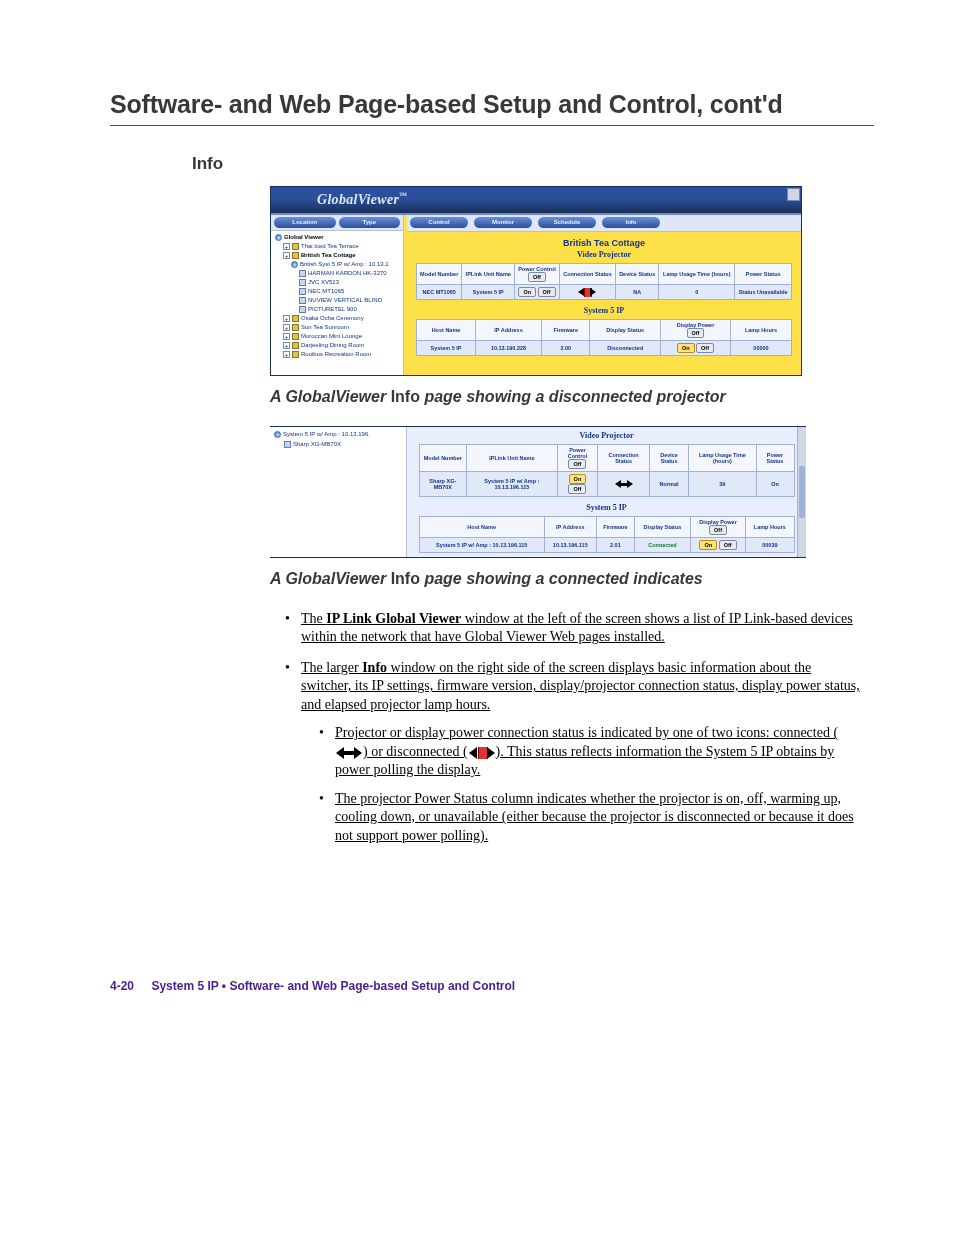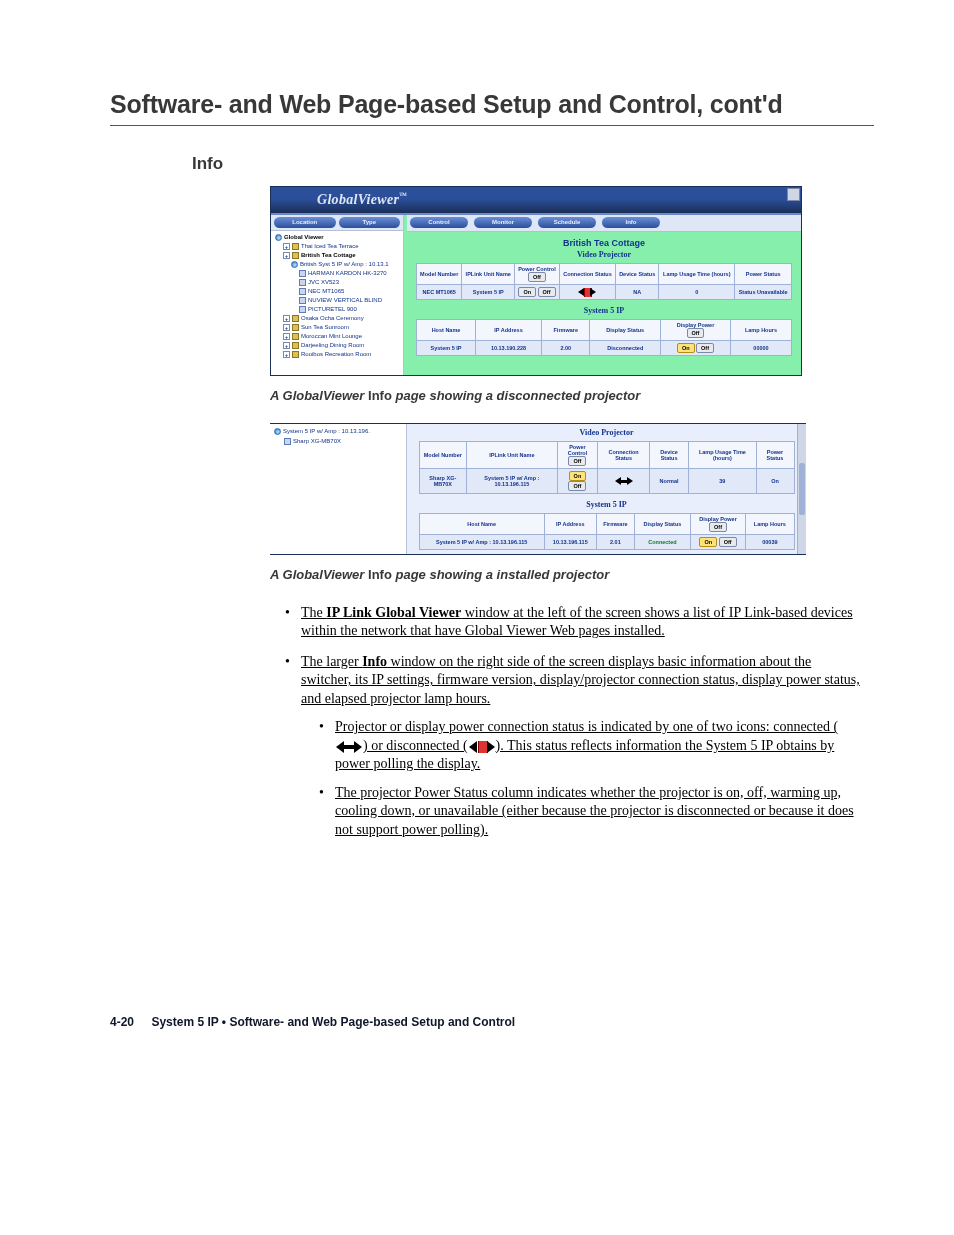--- a/index.html
+++ b/index.html
@@ -61,21 +61,21 @@
   }
   .shot .brand small { font-size: 8px; vertical-align: super; font-style: normal; }
   .shot .scrollbtn {
     position: absolute; right: 1px; top: 1px;
     width: 11px; height: 11px;
     background: #cfd6e6; border: 1px solid #7a89a8;
   }
   .shot .toprule { height: 2px; background: #6d89c5; }
   .shot .body {
     display: flex;
-    background: #86efac;
+    background: #fde047;
     min-height: 160px;
     justify-content: flex-end;
   }
   .sidebar {
     width: 132px;
     background: #fff;
     border-right: 1px solid #b5bfd6;
   }
   .pillrow {
     display: flex; gap: 3px;
@@ -176,21 +176,21 @@
     background:#d33; border-left:1px solid #800; border-right:1px solid #800;
   }
   .connicon.conn .mid {
     position:absolute; left:6px; top:3px; width:8px; height:3px;
     background:#000;
   }
 
   
   .caption {
     font-family: Verdana, Arial, sans-serif;
-    font-size: 13px;
+    font-size: 16px;
     color: #383838;
     margin: 12px 0 0 160px;
   }
   .caption strong { font-weight:700; }
   .caption em { font-style: italic; font-weight:700; }
 
   
   .shot2 {
     margin: 20px 0 0 160px;
     width: 536px;
@@ -247,24 +247,24 @@
   .inline-icon.conn .mid {
     position:absolute; left:8px; top:4px; width:12px; height:4px; background:#000;
   }
   .inline-icon.disc .mid {
     position:absolute; left:10px; top:0; width:8px; height:12px;
     background:#d33; border-left:1px solid #800; border-right:1px solid #800;
   }
 
   .footer {
     position: absolute;
-    left: 110px; bottom: 24px;
+    left: 110px; bottom: 60px;
     font-family: Verdana, Arial, sans-serif;
     font-size: 12px;
-    color: #0f172a;
+    color: #4c1d95;
   }
   .footer .pg { font-weight: 700; margin-right: 14px; }
 </style>
 </head>
 <body>
 <div class="page">
 
   <h1 class="chapter-title">Software- and Web Page-based Setup and Control, cont'd</h1>
   <hr class="hr">
   <h2 class="section-title">Info</h2>
@@ -475,21 +475,21 @@
           </td>
           <td class="brow">00039</td>
         </tr>
       </tbody>
         </table>
     </div>
     <div class="vbar"></div>
   </div>
 
   <div class="caption">
-    <em>A GlobalViewer </em><strong>Info</strong><em> page showing a installed projector</em>
+    <em>A GlobalViewer </em><strong>Info</strong><em> page showing a connected indicates</em>
   </div>
 
   <ul class="bul">
     <li>
       <span>The </span><strong>IP Link Global Viewer</strong><span> window at the left of the screen shows a list of IP Link-based devices within the network that have Global Viewer Web pages installed.</span>
     </li>
     <li>
       <span>The larger </span><strong>Info</strong><span> window on the right side of the screen displays basic information about the switcher, its IP settings, firmware version, display/projector connection status, display power status, and elapsed projector lamp hours.</span>
       <ul class="sub">
         <li>

